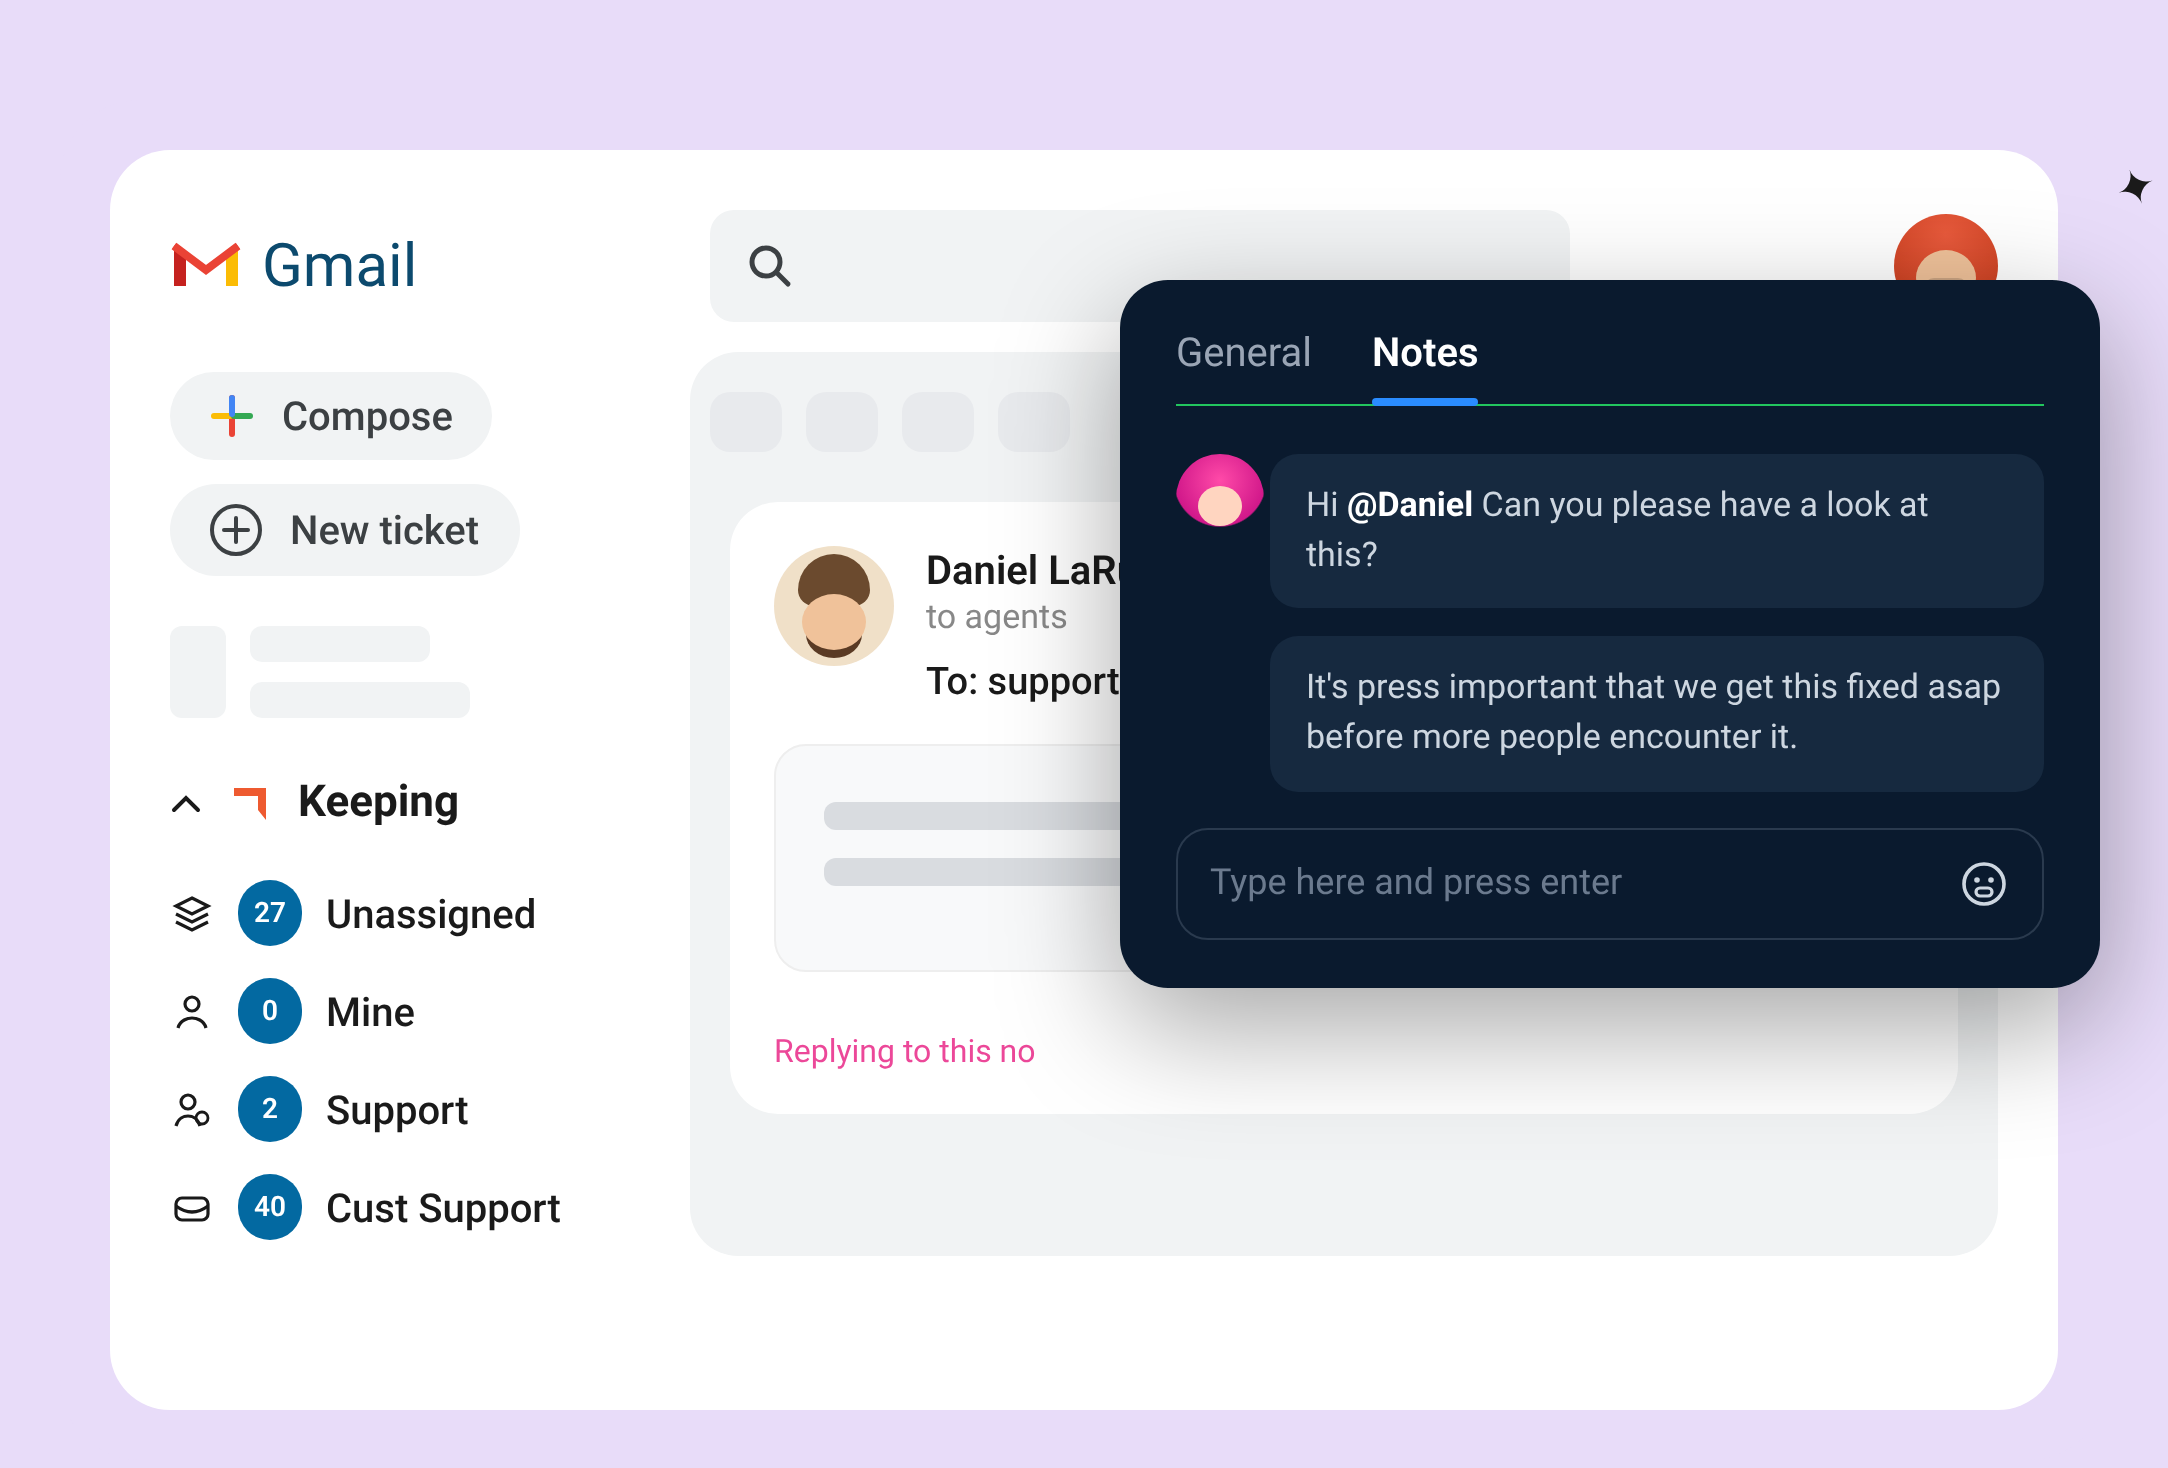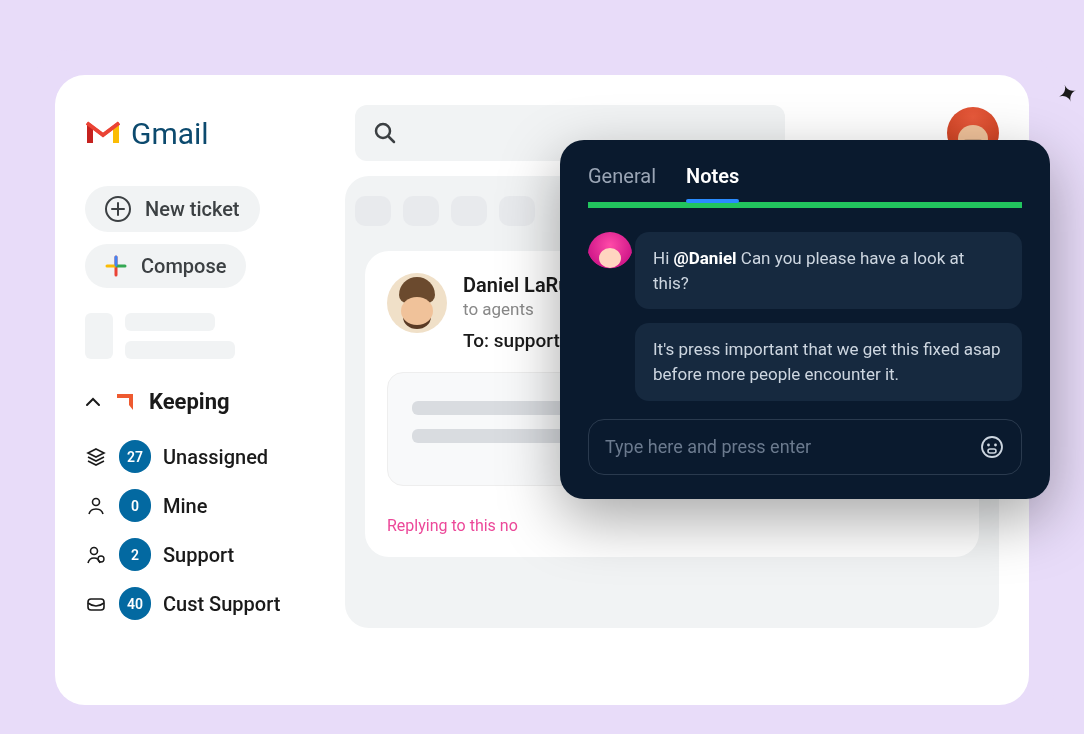--- a/index.html
+++ b/index.html
@@ -293,21 +293,21 @@
       background: #0a1a2e;
       border-radius: 24px;
       padding: 24px 28px;
       color: #e0e5eb;
       box-shadow: 0 20px 60px rgba(0,0,0,0.35);
       z-index: 50;
     }
     .notes-tabs {
       display: flex;
       gap: 30px;
-      border-bottom: 6px solid #22c55e;
+      border-bottom: 1px solid #22c55e;
       margin-bottom: 24px;
     }
     .notes-tab {
       font-size: 20px;
       color: #9aa5b5;
       padding-bottom: 14px;
       cursor: pointer;
       position: relative;
     }
     .notes-tab.active {
@@ -414,36 +414,36 @@
           <line x1="16" y1="16" x2="21" y2="21" stroke="#3c4043" stroke-width="2.5" stroke-linecap="round"></line>
         </svg>
         <span placeholder=""></span>
       </div>
       <div class="avatar-top"></div>
     </div>
 
     <div class="main-row">
       <div class="sidebar">
         <div class="pill-button">
+          <svg width="22" height="22" viewBox="0 0 22 22">
+            <line x1="11" y1="2" x2="11" y2="20" stroke="#ea4335" stroke-width="3" stroke-linecap="round"></line>
+            <line x1="2" y1="11" x2="10" y2="11" stroke="#fbbc05" stroke-width="3" stroke-linecap="round"></line>
+            <line x1="12" y1="11" x2="20" y2="11" stroke="#34a853" stroke-width="3" stroke-linecap="round"></line>
+            <line x1="11" y1="2" x2="11" y2="10" stroke="#4285f4" stroke-width="3" stroke-linecap="round"></line>
+          </svg>
+          <span class="label">Compose</span>
+        </div>
+        <div class="pill-button">
           <span class="plus-circle">
             <svg width="14" height="14" viewBox="0 0 14 14">
                 <line x1="7" y1="1" x2="7" y2="13" stroke="#3c4043" stroke-width="2" stroke-linecap="round"></line>
                 <line x1="1" y1="7" x2="13" y2="7" stroke="#3c4043" stroke-width="2" stroke-linecap="round"></line>
               </svg>
           </span>
           <span class="label">New ticket</span>
-        </div>
-        <div class="pill-button">
-          <svg width="22" height="22" viewBox="0 0 22 22">
-            <line x1="11" y1="2" x2="11" y2="20" stroke="#ea4335" stroke-width="3" stroke-linecap="round"></line>
-            <line x1="2" y1="11" x2="10" y2="11" stroke="#fbbc05" stroke-width="3" stroke-linecap="round"></line>
-            <line x1="12" y1="11" x2="20" y2="11" stroke="#34a853" stroke-width="3" stroke-linecap="round"></line>
-            <line x1="11" y1="2" x2="11" y2="10" stroke="#4285f4" stroke-width="3" stroke-linecap="round"></line>
-          </svg>
-          <span class="label">Compose</span>
         </div>
 
         <div class="skeleton-block">
           <div class="sq"></div>
           <div class="lines">
             <div class="line"></div>
             <div class="line" style="width:110px"></div>
           </div>
         </div>
 

